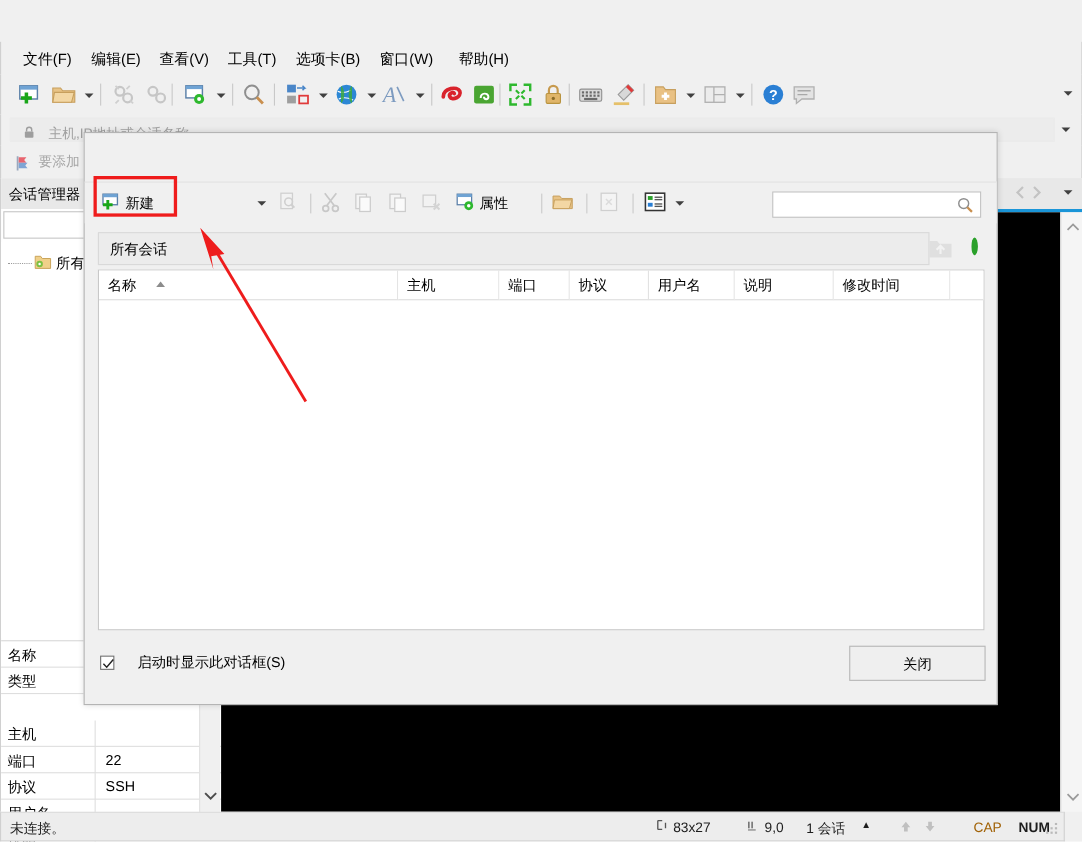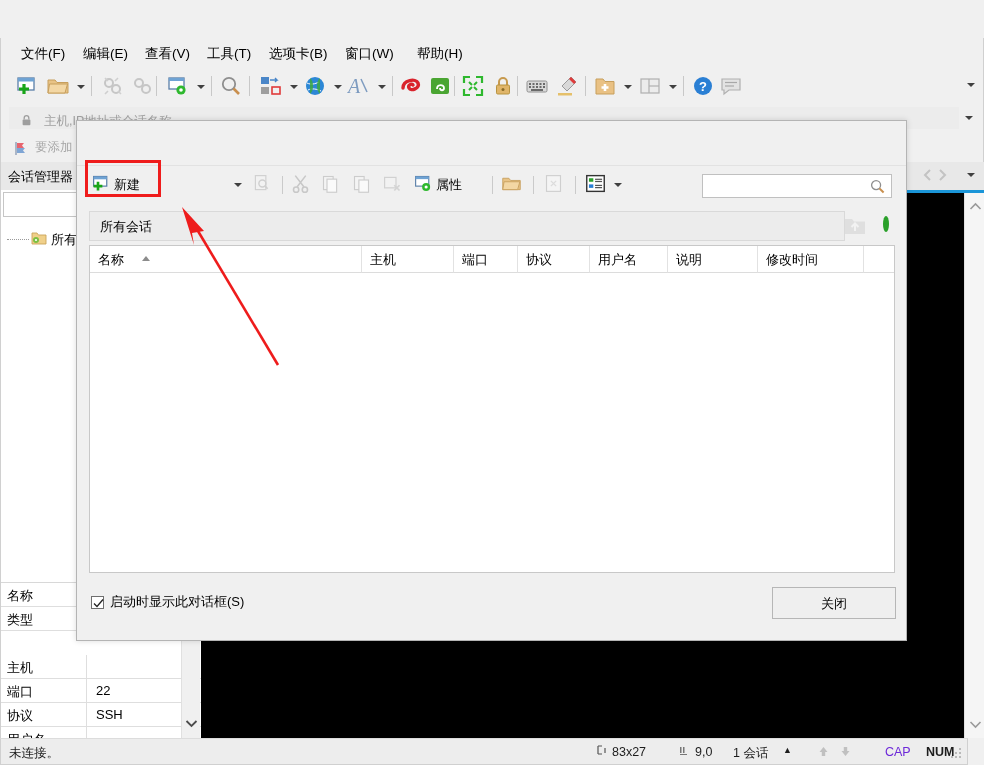--- a/index.html
+++ b/index.html
@@ -84,21 +84,21 @@
   .terminal{position:absolute;left:0;top:31px;width:763px;height:545px;background:#000;}
   .termsb{position:absolute;left:763px;top:31px;width:21px;height:545px;background:#f5f5f5;
           border-left:1px solid #e2e2e2;box-sizing:border-box;}
   .termsb-up{position:absolute;left:4px;top:6px;}
   .termsb-dn{position:absolute;left:4px;bottom:6px;}
 
   
   .statusbar{position:absolute;left:0;top:738px;width:968px;height:27px;background:#ededed;
              border:1px solid #d0d0d0;border-top:1px solid #dcdcdc;box-sizing:border-box;}
   .sb-item{position:absolute;top:6px;font-size:12.5px;color:#1d1d1d;white-space:nowrap;}
-  .sb-dim{color:#6d28d9;}
+  .sb-dim{color:#a16207;}
   .grip{position:absolute;right:4px;bottom:4px;width:12px;height:12px;}
 
   
   .dialog{position:absolute;left:76px;top:120px;width:831px;height:521px;background:#f0f0f0;
           border:1px solid #b4b4b4;box-shadow:0 0 6px rgba(0,0,0,.14);box-sizing:border-box;}
   .dlg-title{position:absolute;left:0;top:0;width:829px;height:44px;background:#ffffff;}
   .dlg-icon{position:absolute;left:13px;top:13px;}
   .dlg-title-text{position:absolute;left:37px;top:13px;font-size:13.5px;color:#000;}
   .dlg-close{position:absolute;right:12px;top:11px;width:26px;height:24px;}
   .dlg-toolbar{position:absolute;left:0;top:44px;width:829px;height:38px;background:#f0f0f0;
@@ -117,21 +117,21 @@
   .dlg-list{position:absolute;left:12px;top:124px;width:806px;height:328px;background:#fff;
             border:1px solid #c8c8c8;box-sizing:border-box;}
   .lh{position:absolute;top:0;height:27px;border-bottom:1px solid #dcdcdc;border-right:1px solid #e2e2e2;
       box-sizing:border-box;background:#fff;}
   .lh-text{position:absolute;left:8px;top:5px;font-size:13px;white-space:nowrap;}
   .sortasc{position:absolute;top:10px;width:0;height:0;border-left:4px solid transparent;
            border-right:4px solid transparent;border-bottom:5px solid #8c8c8c;}
   .dlg-check{position:absolute;left:14px;top:472px;display:flex;align-items:center;}
   .cbox{width:13px;height:13px;border:1px solid #6f6f6f;background:#fff;position:relative;box-sizing:border-box;}
   .cbox svg{position:absolute;left:1px;top:1px;}
-  .chk-label{margin-left:6px;font-size:13px;}
+  .chk-label{margin-left:21px;font-size:13px;}
   .dbtn{position:absolute;top:466px;width:124px;height:32px;font-size:13px;box-sizing:border-box;}
   .dbtn-disabled{left:557px;background:#d8d8d8;border:1px solid #d0d0d0;color:#a3a3a3;}
   .dbtn-normal{left:695px;background:#efefef;border:1px solid #b6b6b6;color:#000;}
   .dbtn span{position:absolute;left:0;right:0;top:7px;text-align:center;display:block;}
 
   
   .anno-rect{position:absolute;left:85px;top:160px;width:76px;height:37px;
              border:3px solid #ef1c1c;box-sizing:border-box;pointer-events:none;}
   .anno-arrow{position:absolute;left:170px;top:205px;width:120px;height:170px;pointer-events:none;}
 </style>

